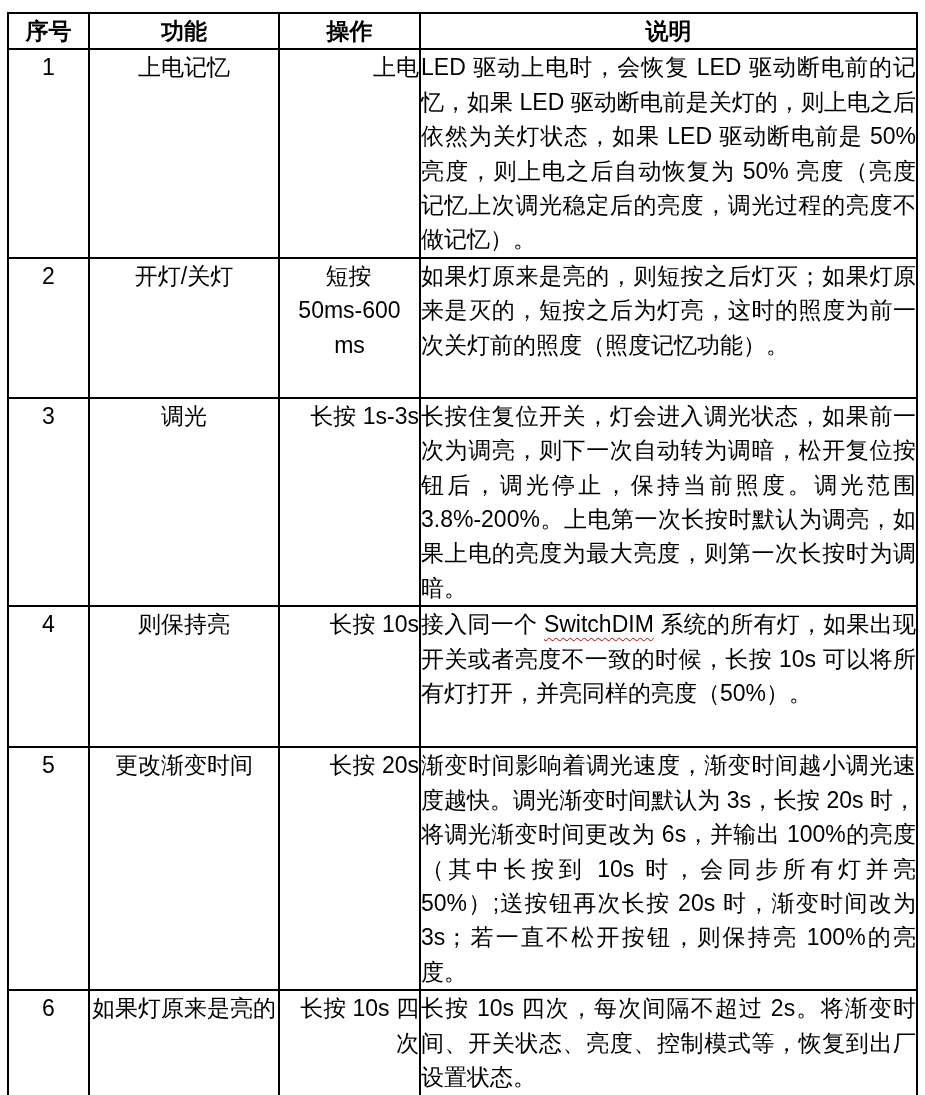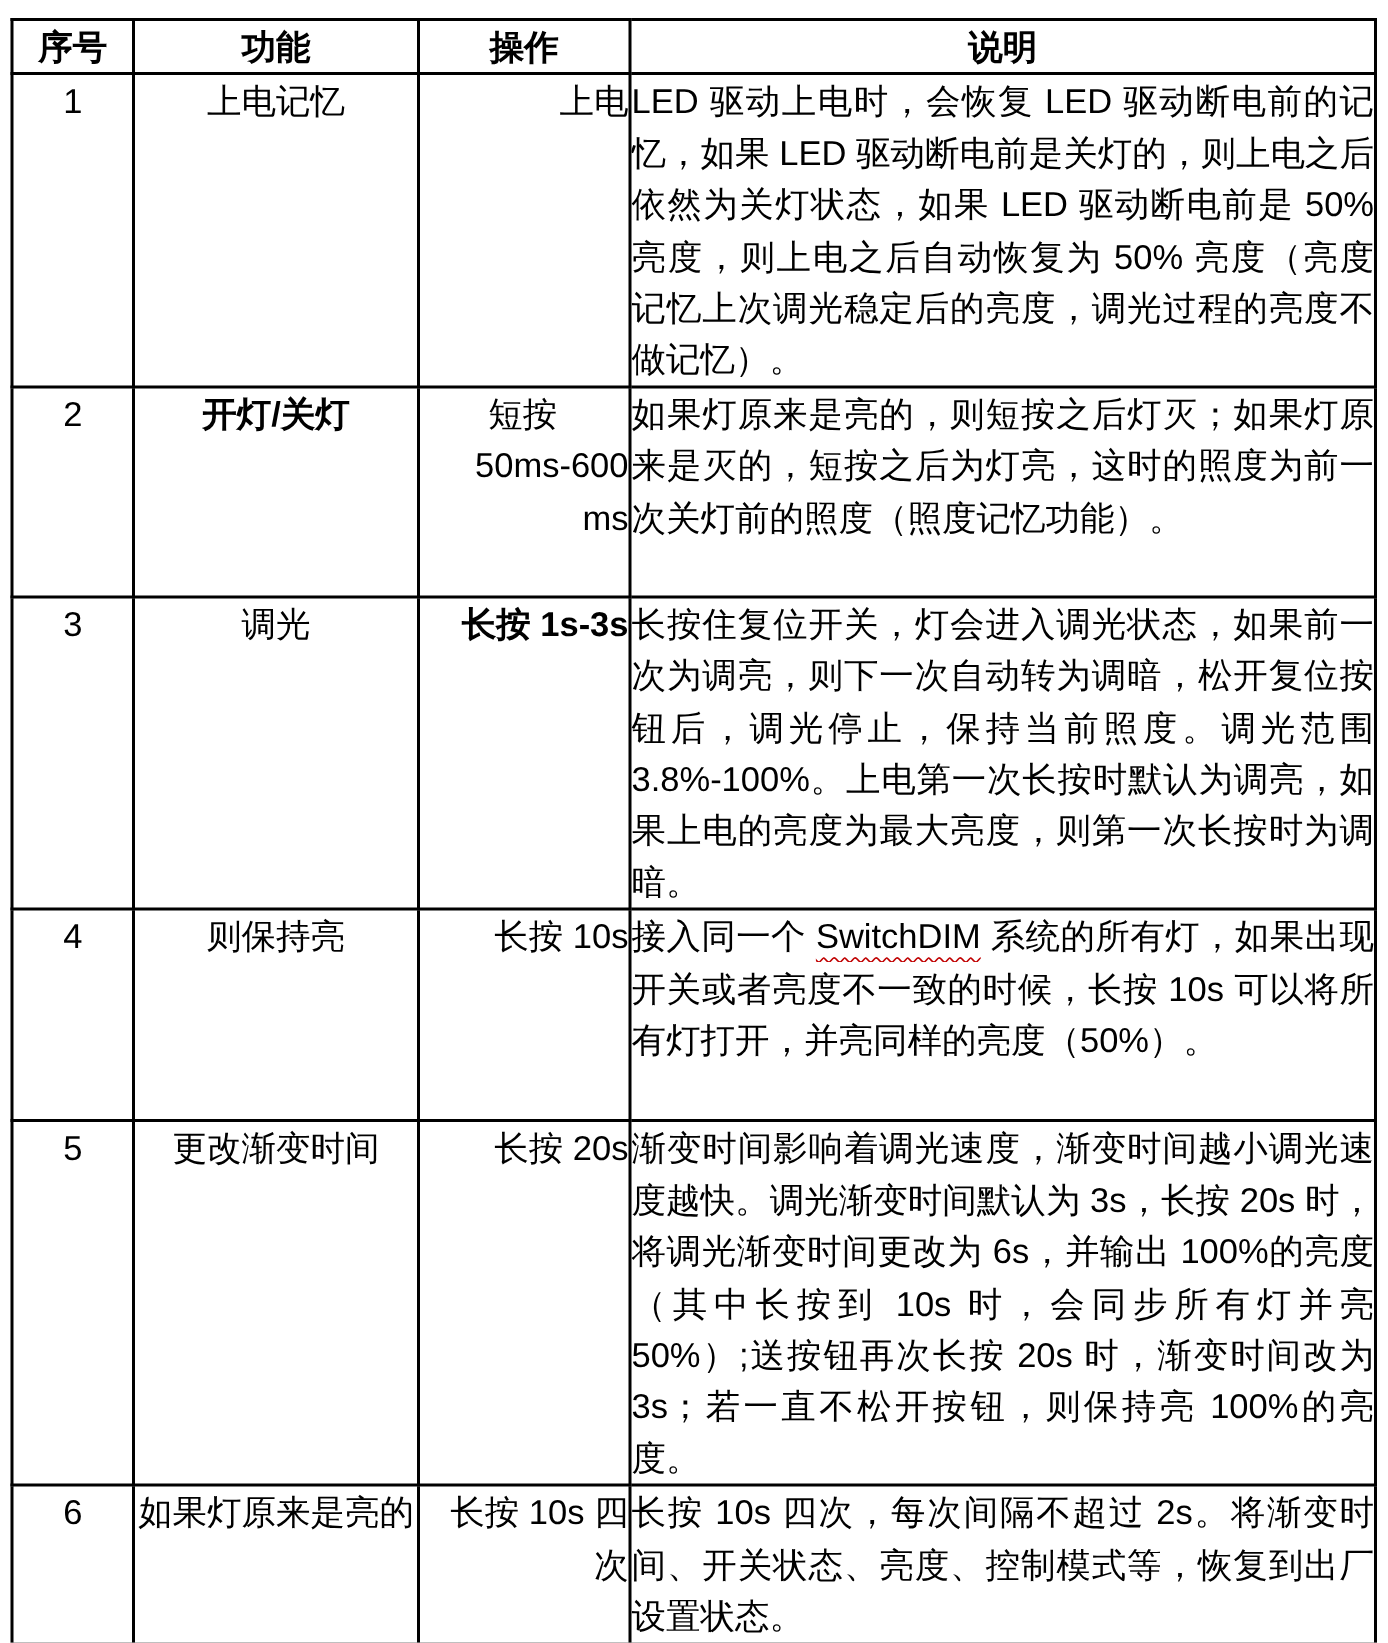--- a/index.html
+++ b/index.html
@@ -48,24 +48,24 @@
     vertical-align: middle;
   }
   td.c-no { text-align: center; padding-top: 4px; }
   td.c-fn { text-align: center; padding: 4px 18px 2px 18px; border-radius: 24px; }
   td.c-op { text-align: right; padding: 4px 9px 2px 9px; }
   td.c-ds {
     text-align: justify;
     text-justify: inter-ideograph;
     padding: 3px 10px 2px 11px;
   }
-  td.pt-shift { padding-top: 33px; font-weight: bold; }
+  td.pt-shift { padding-top: 33px; }
   td.op-multiline { padding: 33px 12px 2px 13px; }
   .ln-r { text-align: center; padding-right: 2px; }
-  .ln-l { text-align: right; }
+  .ln-l { text-align: center; }
   .wavy {
     text-decoration: underline;
     text-decoration-style: wavy;
     text-decoration-color: #c00000;
     text-decoration-thickness: 1px;
     text-underline-offset: 5px;
     margin-top: 12px;
   }
 </style>
 </head>
@@ -101,21 +101,21 @@
           <div class="ln-r">短按</div>
           <div class="ln-l">50ms-600</div>
           <div class="ln-l">ms</div>
         </td>
         <td class="c-ds">如果灯原来是亮的，则短按之后灯灭；如果灯原来是灭的，短按之后为灯亮，这时的照度为前一次关灯前的照度（照度记忆功能）。</td>
       </tr>
       <tr class="rh3">
         <td class="c-no">3</td>
         <td class="c-fn">调光</td>
         <td class="c-op pt-shift">长按 1s-3s</td>
-        <td class="c-ds">长按住复位开关，灯会进入调光状态，如果前一次为调亮，则下一次自动转为调暗，松开复位按钮后，调光停止，保持当前照度。调光范围 3.8%-100%。上电第一次长按时默认为调亮，如果上电的亮度为最大亮度，则第一次长按时为调暗。</td>
+        <td class="c-ds">长按住复位开关，灯会进入调光状态，如果前一次为调亮，则下一次自动转为调暗，松开复位按钮后，调光停止，保持当前照度。调光范围 3.8%-200%。上电第一次长按时默认为调亮，如果上电的亮度为最大亮度，则第一次长按时为调暗。</td>
       </tr>
       <tr class="rh4">
         <td class="c-no">4</td>
         <td class="c-fn">则保持亮</td>
         <td class="c-op">长按 10s</td>
         <td class="c-ds"><span>接入同一个 </span><span class="wavy">SwitchDIM</span><span> 系统的所有灯，如果出现开关或者亮度不一致的时候，长按 10s 可以将所有灯打开，并亮同样的亮度（50%）。</span></td>
       </tr>
       <tr class="rh5">
         <td class="c-no">5</td>
         <td class="c-fn">更改渐变时间</td>

